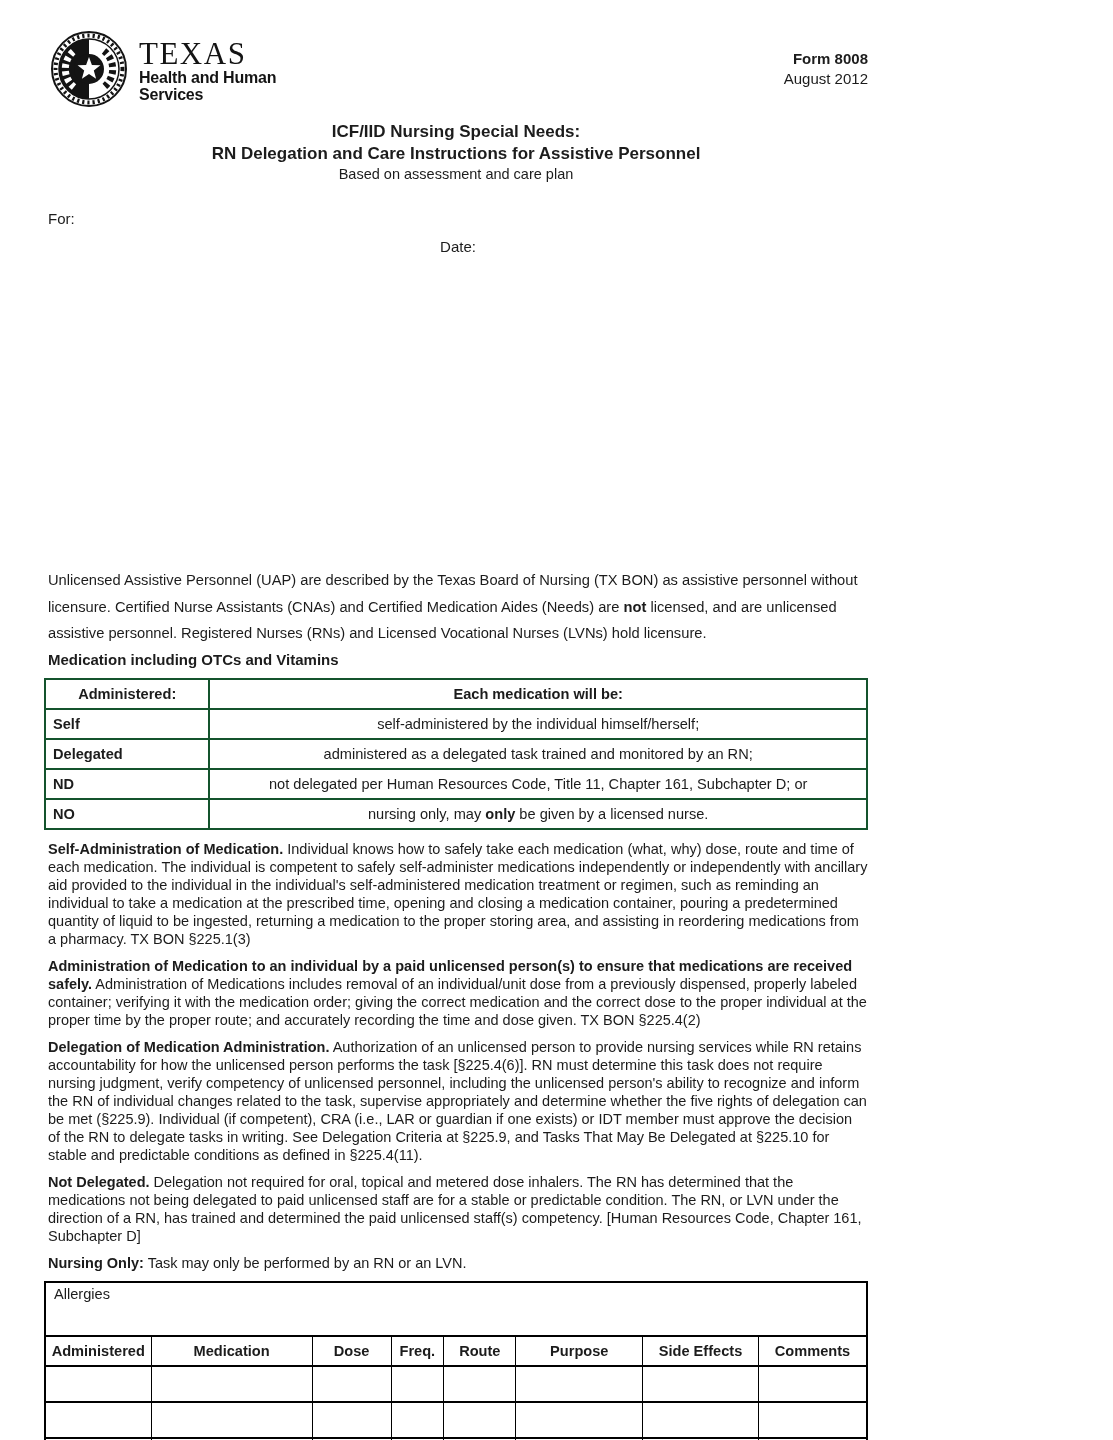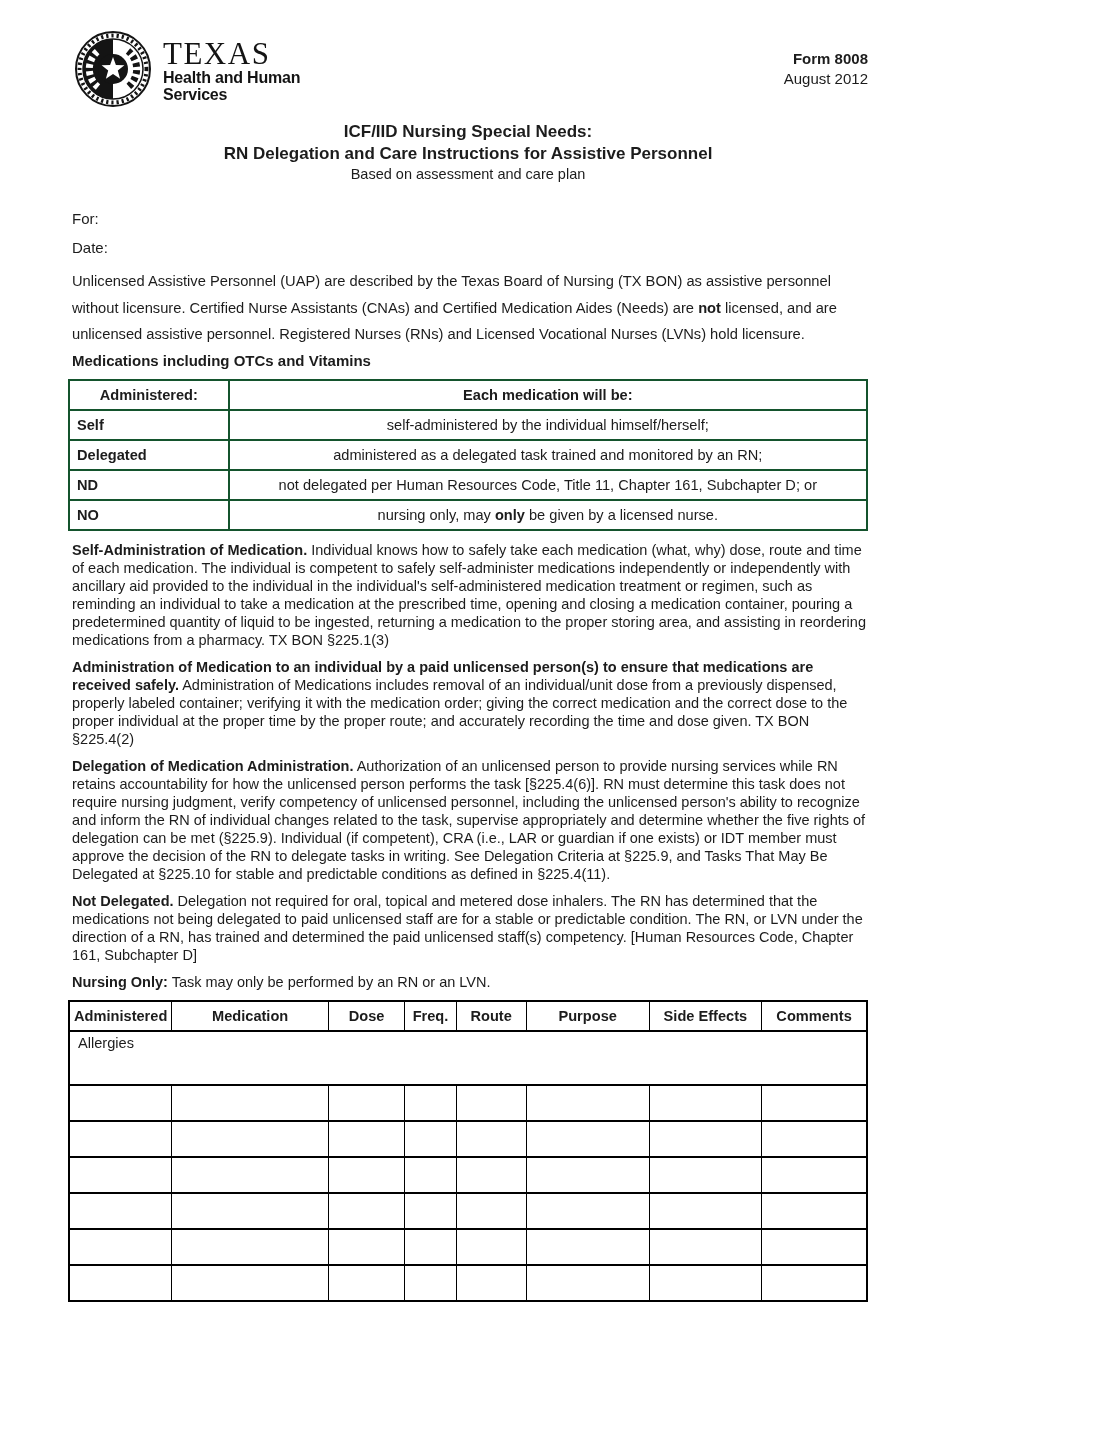--- a/index.html
+++ b/index.html
@@ -3,40 +3,40 @@
 <meta charset="utf-8">
 <style>
   html,body { margin:0; padding:0; }
   body {
     width:1113px; height:1440px;
     background:#ffffff;
     font-family:"Liberation Sans", sans-serif;
     color:#1c1c1c;
     overflow:hidden;
   }
-  .page { box-sizing:border-box; width:910px; height:1440px; padding:30px 42px 0 68px; }
+  .page { box-sizing:border-box; width:910px; height:1440px; padding:30px 42px 0 44px; }
 
   
   .header { display:flex; justify-content:space-between; align-items:flex-start; }
   .logo { display:flex; align-items:center; gap:11px; margin-left:6px; }
   .logo-text { padding-top:4px; }
   .logo-texas { font-family:"Liberation Serif", serif; font-size:31px; line-height:30px; letter-spacing:1.5px; color:#141414; }
   .logo-sub { font-size:16px; font-weight:bold; line-height:17px; letter-spacing:-0.2px; color:#141414; }
   .form-info { text-align:right; font-size:15px; line-height:20px; padding-top:7px;margin-top:12px; }
   .form-info .num { font-weight:bold; }
 
   
   .title-block { text-align:center; margin-top:13px; }
   .title-line { font-size:17px; font-weight:bold; line-height:22px;text-align:center; }
   .subtitle-line { font-size:14.5px; line-height:18px; }
 
   
   .field-line { font-size:15px; margin-left:4px; display:flex; align-items:center; }
   .field-line.first { margin-top:26px; }
-  .field-line.second { margin-top:11px; }
+  .field-line.second { margin-top:11px;flex-direction:column; }
   .fill-area { flex:0 0 300px; height:18px; }
 
   
   .intro { font-size:14.7px; line-height:26.5px; margin:12px 0 0 4px; }
 
   .section-heading { font-size:15px; font-weight:bold; margin:4px 0 9px 4px; line-height:18px; }
 
   
   .def-table { width:100%; border-collapse:collapse; table-layout:fixed; }
   .def-table th, .def-table td { border:2px solid #14532d; font-size:14.6px; padding:3px 7px; height:22px; }
@@ -95,21 +95,21 @@
     <span>For:</span>
     <span class="fill-area"></span>
   </div>
   <div class="field-line second">
     <span>Date:</span>
     <span class="fill-area"></span>
   </div>
 
   <p class="intro"><span>Unlicensed Assistive Personnel (UAP) are described by the Texas Board of Nursing (TX BON) as assistive personnel without licensure. Certified Nurse Assistants (CNAs) and Certified Medication Aides (Needs) are </span><b>not</b><span> licensed, and are unlicensed assistive personnel. Registered Nurses (RNs) and Licensed Vocational Nurses (LVNs) hold licensure.</span></p>
 
-  <div class="section-heading">Medications including OTCs and Vitamins</div>
+  <div class="section-heading">Medication including OTCs and Vitamins</div>
 
   <table class="def-table">
     <colgroup>
         <col style="width:20%">
         <col style="width:80%">
       </colgroup>
     <tbody>
         <tr>
       <th>Administered:</th>
       <th>Each medication will be:</th>
@@ -145,33 +145,33 @@
         <col style="width:19.6%">
         <col style="width:9.6%">
         <col style="width:6.4%">
       <col style="width:8.8%">
         <col style="width:15.4%">
         <col style="width:14.1%">
         <col style="width:13.2%">
     </colgroup>
     <tbody>
         <tr>
+      <td class="allergies" colspan="8">Allergies</td>
+    </tr>
+    <tr>
       <th>Administered</th>
       <th>Medication</th>
       <th>Dose</th>
       <th>Freq.</th>
       <th>Route</th>
       <th>Purpose</th>
       <th>Side Effects</th>
       <th>Comments</th>
     </tr>
     <tr>
-      <td class="allergies" colspan="8">Allergies</td>
-    </tr>
-    <tr>
       <td class="empty"></td>
           <td class="empty"></td>
           <td class="empty"></td>
           <td class="empty"></td>
           <td class="empty"></td>
           <td class="empty"></td>
           <td class="empty"></td>
           <td class="empty"></td>
     </tr>
     <tr>

